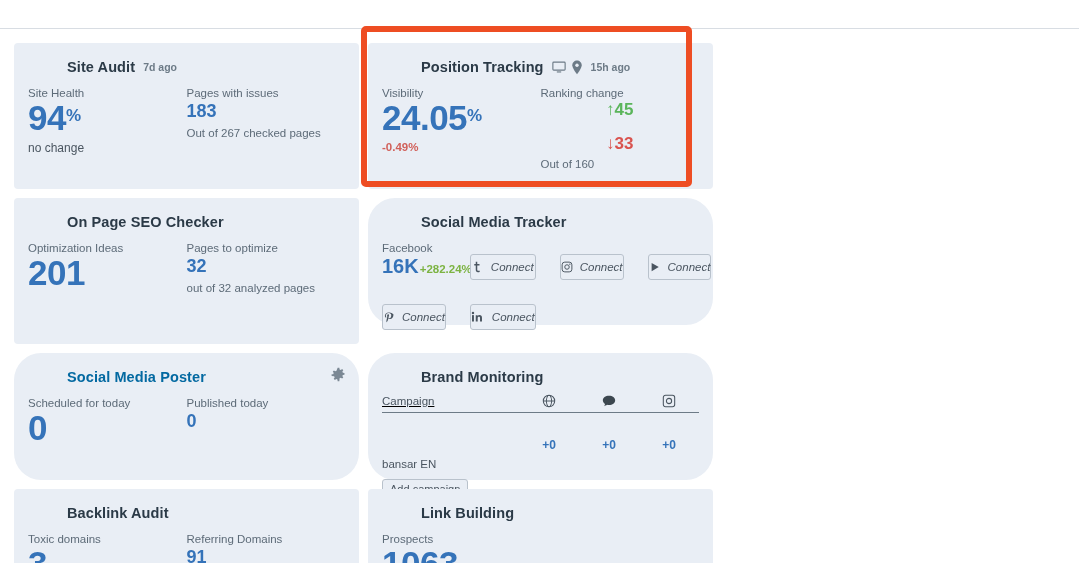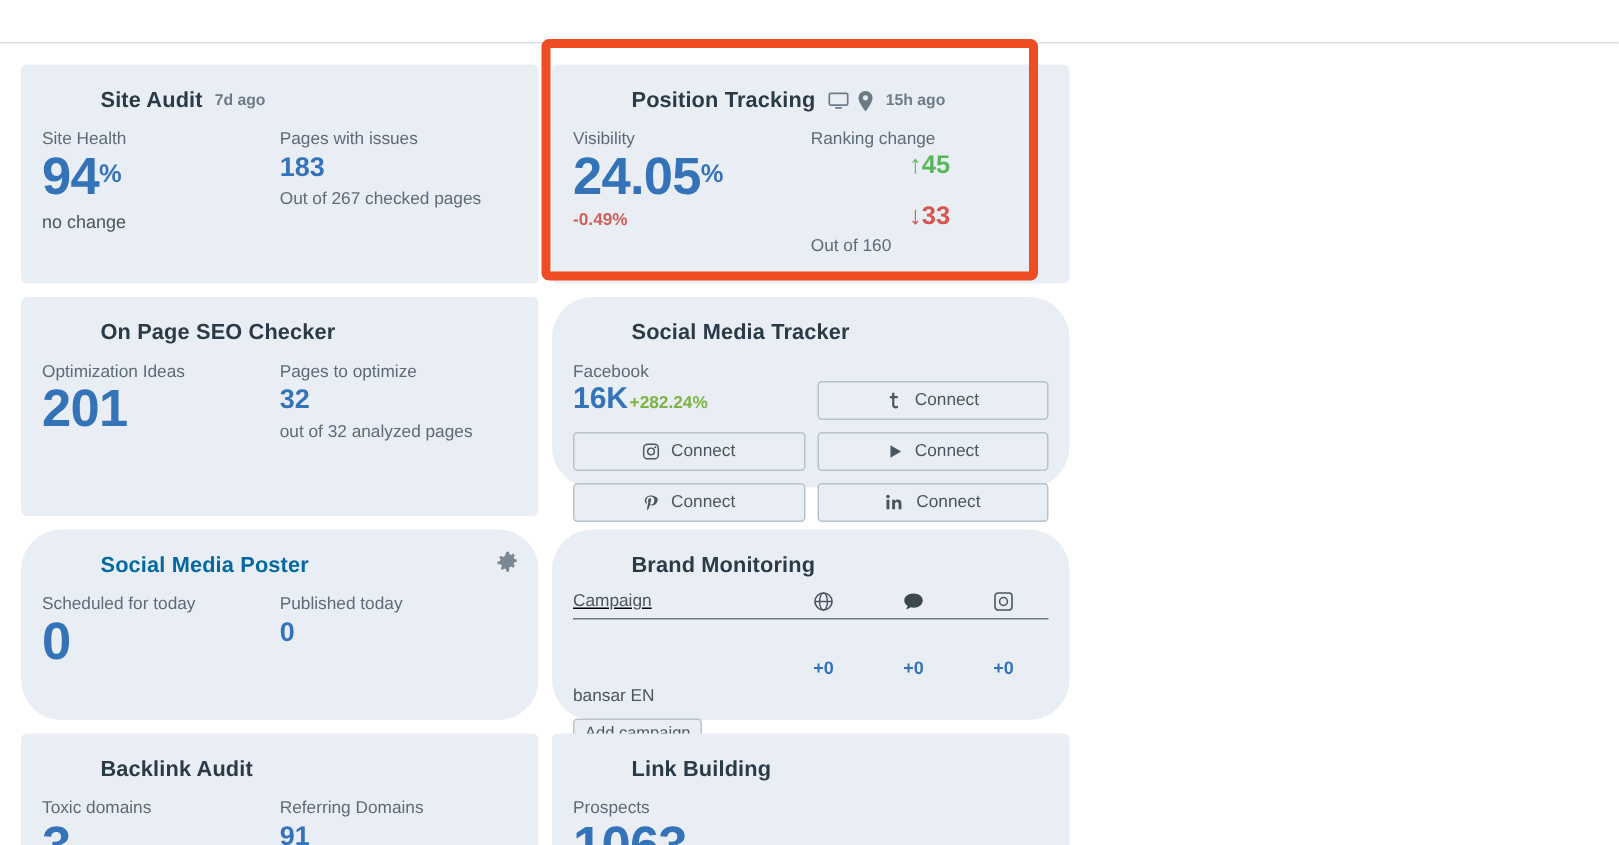--- a/index.html
+++ b/index.html
@@ -63,21 +63,21 @@
   .rank-up { color: #5bb55b; }
   .rank-down { color: #d9534f; }
 
   .social-num-row { display: flex; align-items: baseline; }
   .social-num { font-size: 20px; font-weight: bold; color: #3573b9; }
   .social-delta { font-size: 11.5px; font-weight: bold; color: #7cb342; margin-left: 1px; }
 
   .connect-grid {
     position: absolute; left: 14px; top: 56px;
     width: 317px;
-    display: grid; grid-template-columns: 1fr 1fr; gap: 8px;
+    display: grid; grid-template-columns: 1fr 1fr 1fr 1fr; gap: 24px; font-style: italic;
   }
   .connect-grid .slot-empty { visibility: hidden; }
   .connect-btn {
     height: 26px; border: 1px solid #b9c2cc; border-radius: 3px;
     background: #e9eef5; display: flex; align-items: center; justify-content: center;
     gap: 7px; font-size: 11.5px; color: #4a5560; cursor: pointer;
   }
   .connect-btn svg { display: block; }
 
   .gear { position: absolute; right: 13px; top: 14px; cursor: pointer; }

